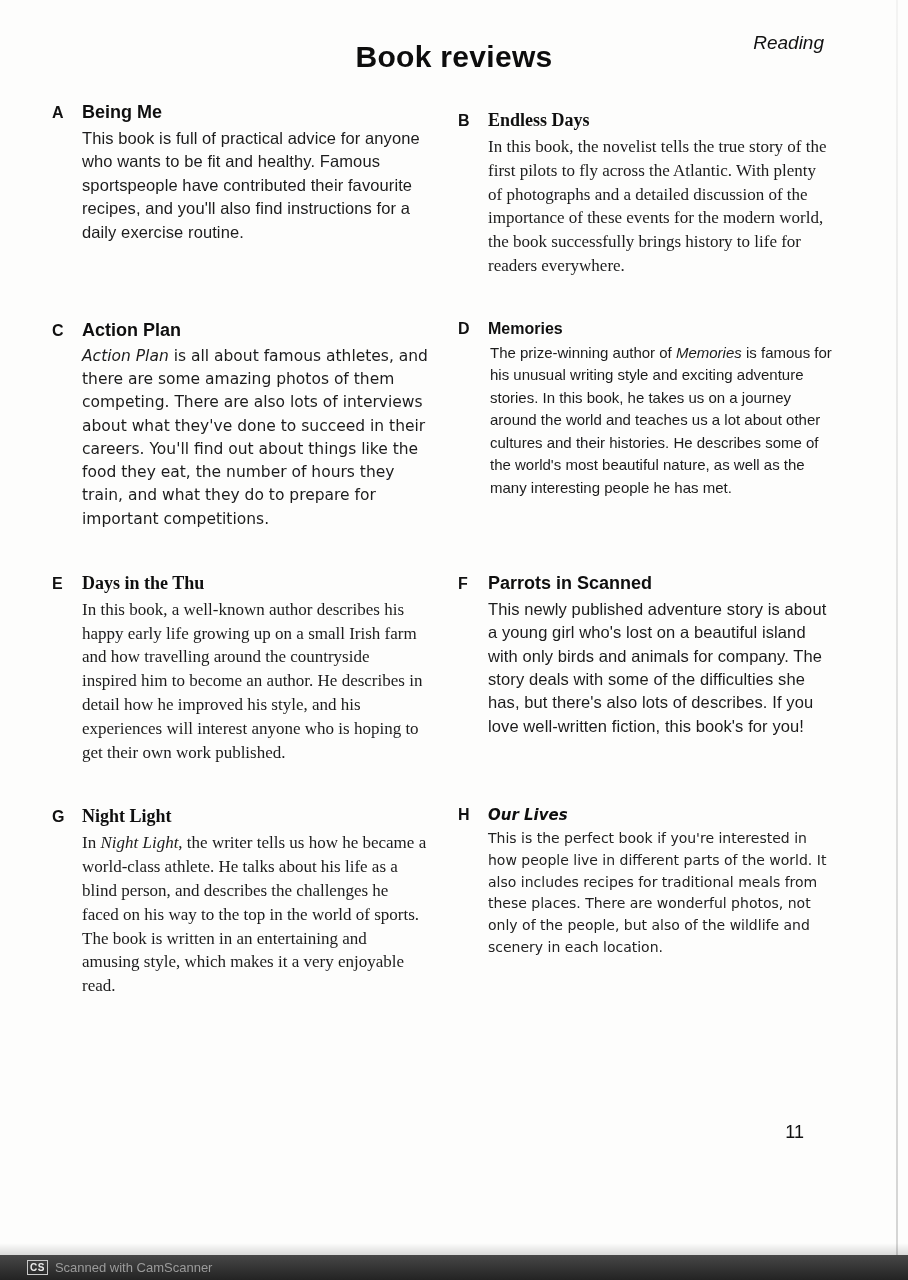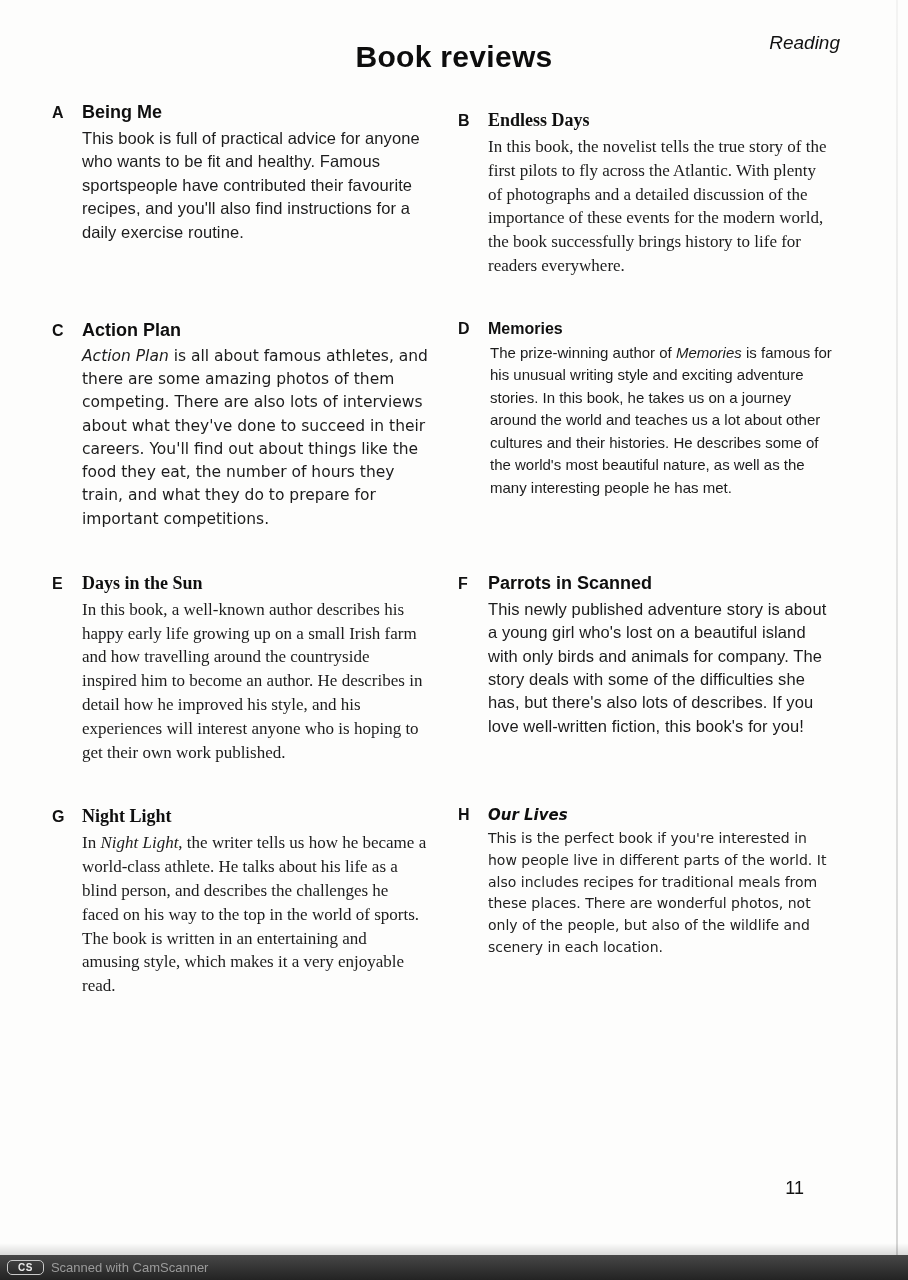--- a/index.html
+++ b/index.html
@@ -6,21 +6,21 @@
   html,body { background:#ffffff; }
   .page {
     position:relative;
     width:908px; height:1280px;
     background:#fdfdfc;
     color:#161616;
     overflow:hidden;
     font-family:"Liberation Sans", sans-serif;
   }
   .reading-label {
-    position:absolute; top:32px; right:68px;
+    position:absolute; top:32px; right:84px;
     font:italic 400 19px "Liberation Sans", sans-serif;
     color:#111;
   }
   .doc-title {
     text-align:center;
     padding-top:40px;
     font:700 30px "Liberation Sans", sans-serif;
     letter-spacing:.3px;
     color:#0d0d0d;
   }
@@ -52,45 +52,46 @@
 
   .fam-round .review-title { font:700 16px "Liberation Sans", sans-serif; }
   .fam-round .review-body  { font:15px/1.5 "Liberation Sans", sans-serif;margin-left:32px; }
 
   .fam-casual .review-title { font:italic 700 15px "DejaVu Sans", sans-serif; }
   .fam-casual .review-body  { font:14px/1.55 "DejaVu Sans", sans-serif; color:#222; }
 
   .offset-down { padding-top:8px; }
 
   .page-number {
-    position:absolute; top:1178px; right:104px;
+    position:absolute; top:1122px; right:104px;
     font:400 18px "Liberation Sans", sans-serif;
     color:#111;
   }
   .right-edge {
     position:absolute; top:0; bottom:25px; right:10px; width:2px;
     background:linear-gradient(180deg, rgba(0,0,0,0.04), rgba(0,0,0,0.16));
   }
   .edge-fade {
     position:absolute; left:0; right:0; bottom:25px; height:12px;
     background:linear-gradient(180deg, rgba(0,0,0,0), rgba(0,0,0,0.14));
   }
   .scanbar {
     position:absolute; left:0; right:0; bottom:0; height:25px;
     background:linear-gradient(180deg,#474747,#232323);
     display:flex; align-items:center; gap:7px;
     padding-left:7px;
   }
   .cs-badge {
     display:inline-flex; align-items:center; justify-content:center;
-    border:1px solid #c9c9c9; border-radius:5px;
+    border:1px solid #c9c9c9; border-radius:0;
     color:#e9e9e9;
     font:700 10px "Liberation Sans", sans-serif;
     letter-spacing:.5px;
-    padding:1px 10px;
+    padding:1px 2px;
+    margin-left:20px;
   }
   .scan-text {
     color:#9b9b9b;
     font:400 13px "Liberation Sans", sans-serif;
   }
 </style>
 </head>
 <body>
 
 <div class="page">
@@ -129,21 +130,21 @@
       <div class="review-head">
         <span class="letter">D</span>
         <h2 class="review-title">Memories</h2>
       </div>
       <p class="review-body">The prize-winning author of <i>Memories</i> is famous for his unusual writing style and exciting adventure stories. In this book, he takes us on a journey around the world and teaches us a lot about other cultures and their histories. He describes some of the world's most beautiful nature, as well as the many interesting people he has met.</p>
     </article>
 
     <article class="review fam-serif">
       <div class="review-head">
         <span class="letter">E</span>
-        <h2 class="review-title">Days in the Sun</h2>
+        <h2 class="review-title">Days in the Thu</h2>
       </div>
       <p class="review-body">In this book, a well-known author describes his happy early life growing up on a small Irish farm and how travelling around the countryside inspired him to become an author. He describes in detail how he improved his style, and his experiences will interest anyone who is hoping to get their own work published.</p>
     </article>
 
     <article class="review fam-helv">
       <div class="review-head">
         <span class="letter">F</span>
         <h2 class="review-title">Parrots in Scanned</h2>
       </div>
       <p class="review-body">This newly published adventure story is about a young girl who's lost on a beautiful island with only birds and animals for company. The story deals with some of the difficulties she has, but there's also lots of describes. If you love well-written fiction, this book's for you!</p>

